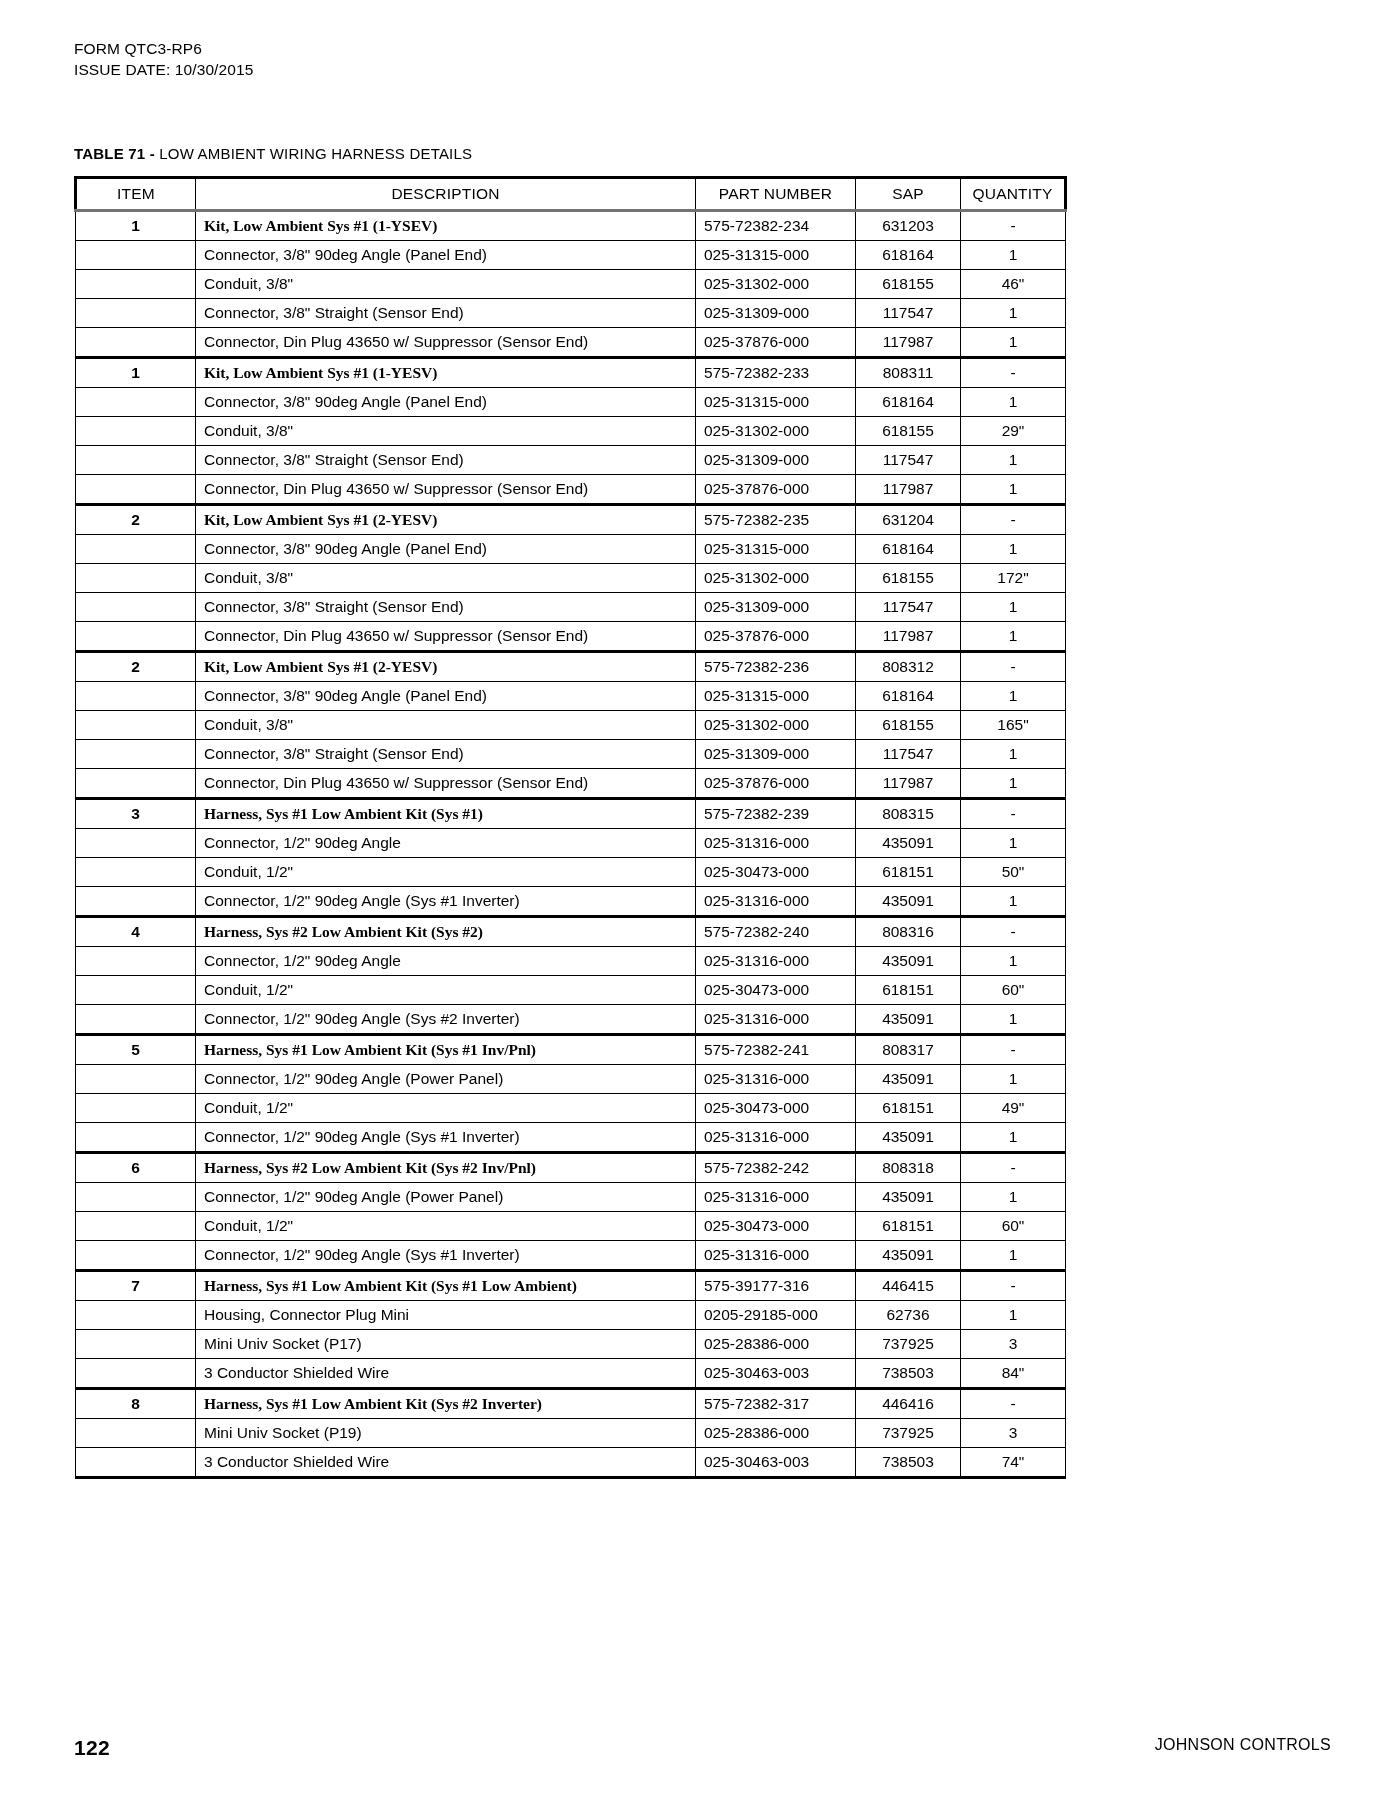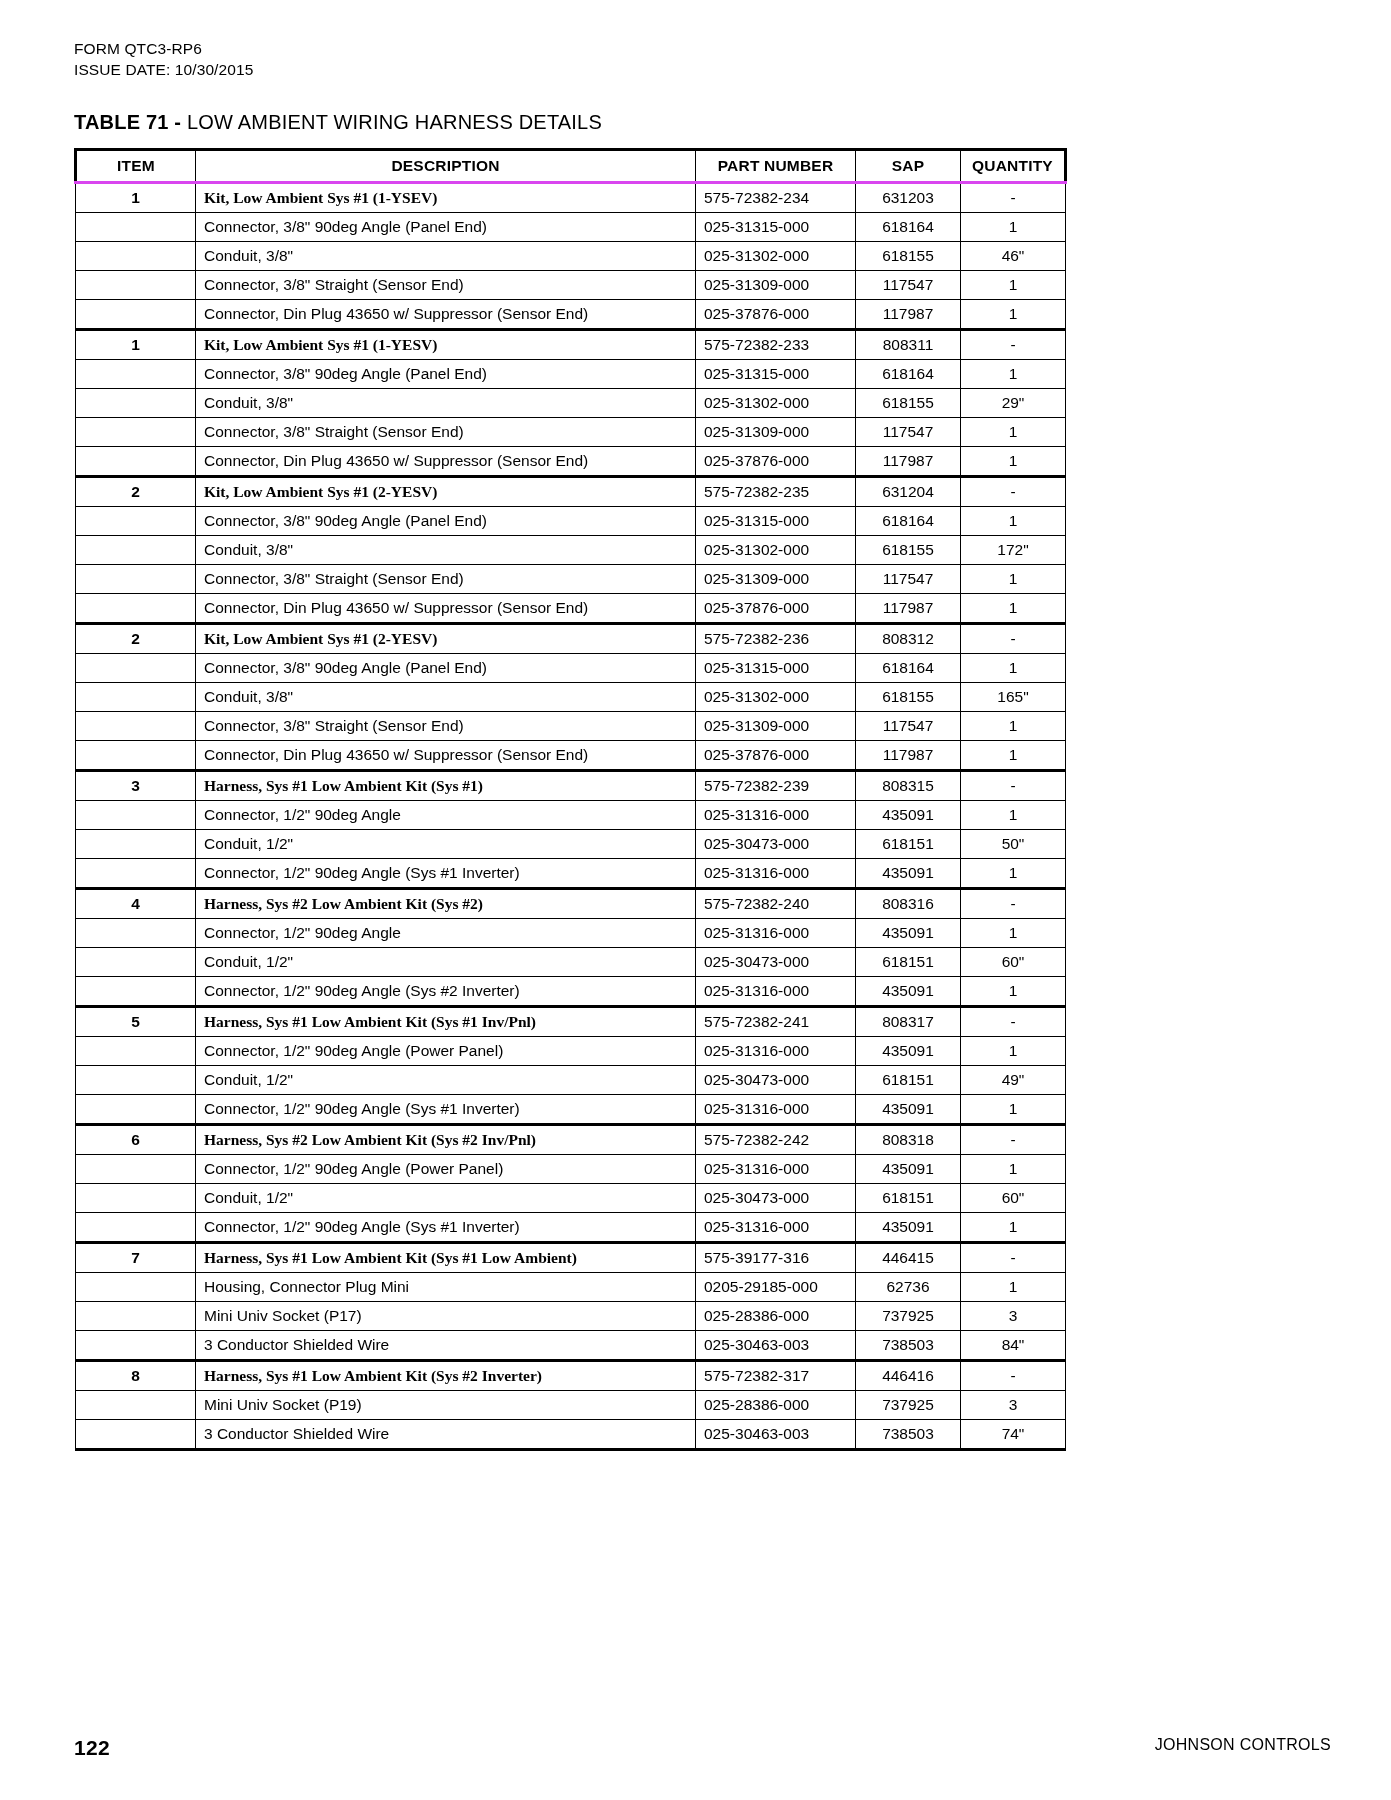--- a/index.html
+++ b/index.html
@@ -26,23 +26,23 @@
   }
   .doc-header {
     font-size: 15.5px;
     line-height: 1.38;
     letter-spacing: 0.1px;
     margin-bottom: 0;
   }
   .doc-header div { white-space: pre; }
 
   .table-title {
-    margin-top: 30px;
+    margin-top: 64px;
     margin-bottom: 14px;
-    font-size: 20px;
+    font-size: 15px;
     letter-spacing: 0.2px;
     white-space: nowrap;
   }
   .table-title .tt-strong { font-weight: bold; }
   .table-title .tt-rest { font-weight: normal; }
 
   table.parts {
     border-collapse: collapse;
     table-layout: fixed;
     width: 990px;
@@ -56,26 +56,26 @@
 
   table.parts th, table.parts td {
     border: 1px solid #000000;
     padding: 0 8px;
     height: 28px;
     vertical-align: middle;
     overflow: hidden;
     white-space: nowrap;
   }
   table.parts thead th {
-    font-weight: bold;
+    font-weight: normal;
     text-align: center;
     letter-spacing: 0.2px;
     height: 30px;
     border-top: 3px solid #000;
-    border-bottom: 3px solid #d946ef;
+    border-bottom: 3px solid #737373;
   }
   table.parts thead th.h-item { border-left: 3px solid #000; }
   table.parts thead th.h-qty  { border-right: 3px solid #000; margin-top: 7px; }
 
   
   td.item { text-align: center; font-weight: bold; border-left: 3px solid #000; }
   td.desc { text-align: left; }
   td.part { text-align: left; padding-left: 14px; }
   td.sap  { text-align: center; }
   td.qty  { text-align: center; border-right: 3px solid #000; }

